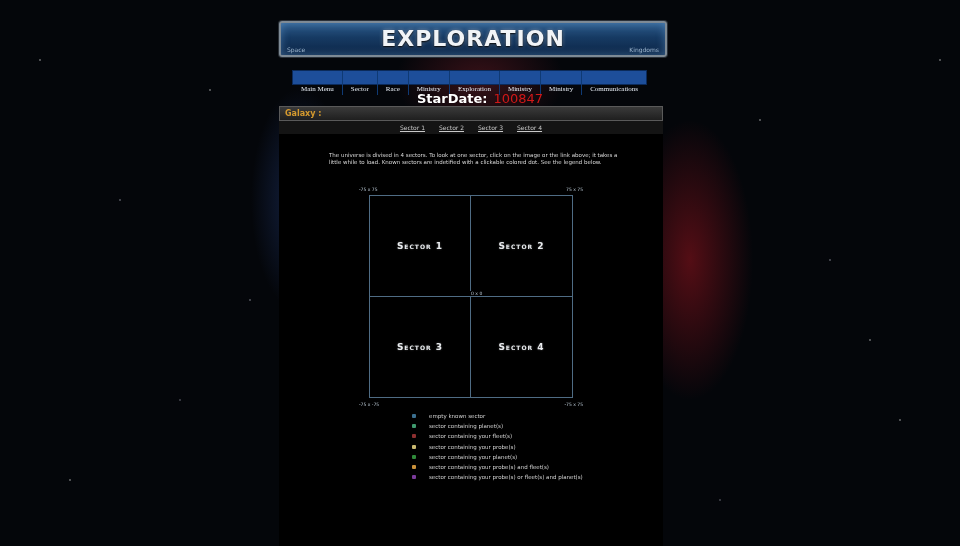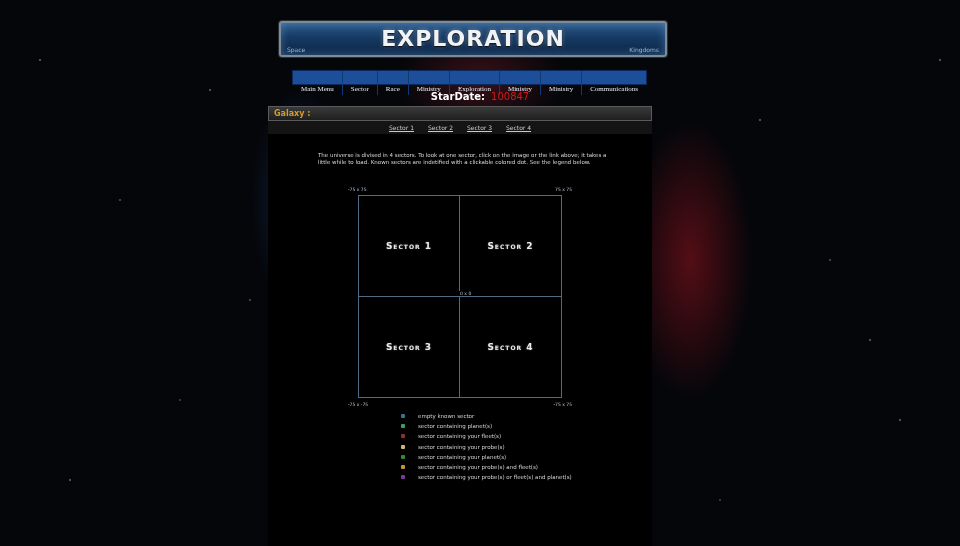--- a/index.html
+++ b/index.html
@@ -51,26 +51,26 @@
     display:flex; background:#1d4e9a; border:1px solid #0b2a5a;
   }
   .nav-item {
     font-size:7px; color:#e8eef6; padding:12px 8px; line-height:13px;
     border-right:1px solid #0f3a74; cursor:pointer; white-space:nowrap;font-family:Liberation Serif, serif;
   }
   .nav-item:last-child { border-right:none; }
 
   .stardate {
     position:absolute; left:0; width:960px; top:91px; text-align:center;
-    font-size:10px; font-weight:bold; color:#fff;
+    font-size:13px; font-weight:bold; color:#fff;
   }
   .stardate-value { color:#d21818; margin-left:6px; font-weight:normal; }
 
   .panel {
-    position:absolute; left:268px; top:106px; width:384px; height:440px;
+    position:absolute; left:279px; top:106px; width:384px; height:440px;
     background:#000;
   }
   .panel-header {
     height:13px; background:linear-gradient(180deg,#3a3a3a,#1f1f1f);
     border:1px solid #5a5a5a;
   }
   .panel-title {
     font-size:8px; color:#d59a2e; font-weight:bold; line-height:13px; padding-left:5px;
   }
   .subbar {

